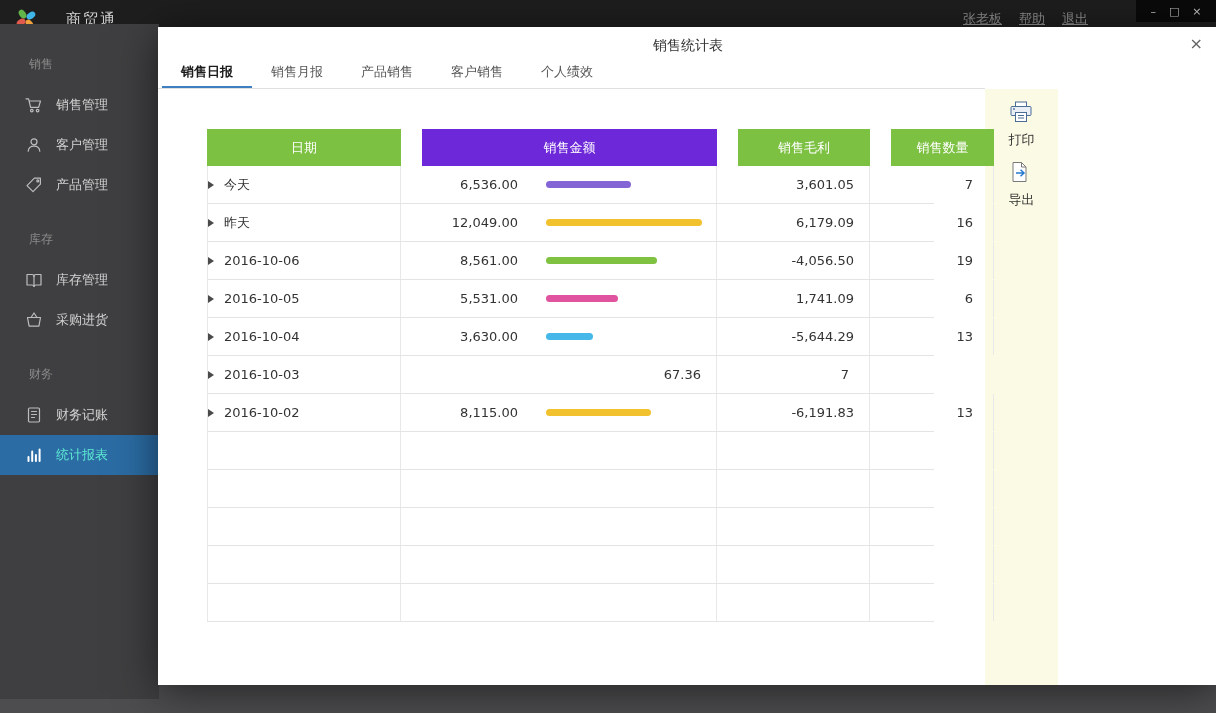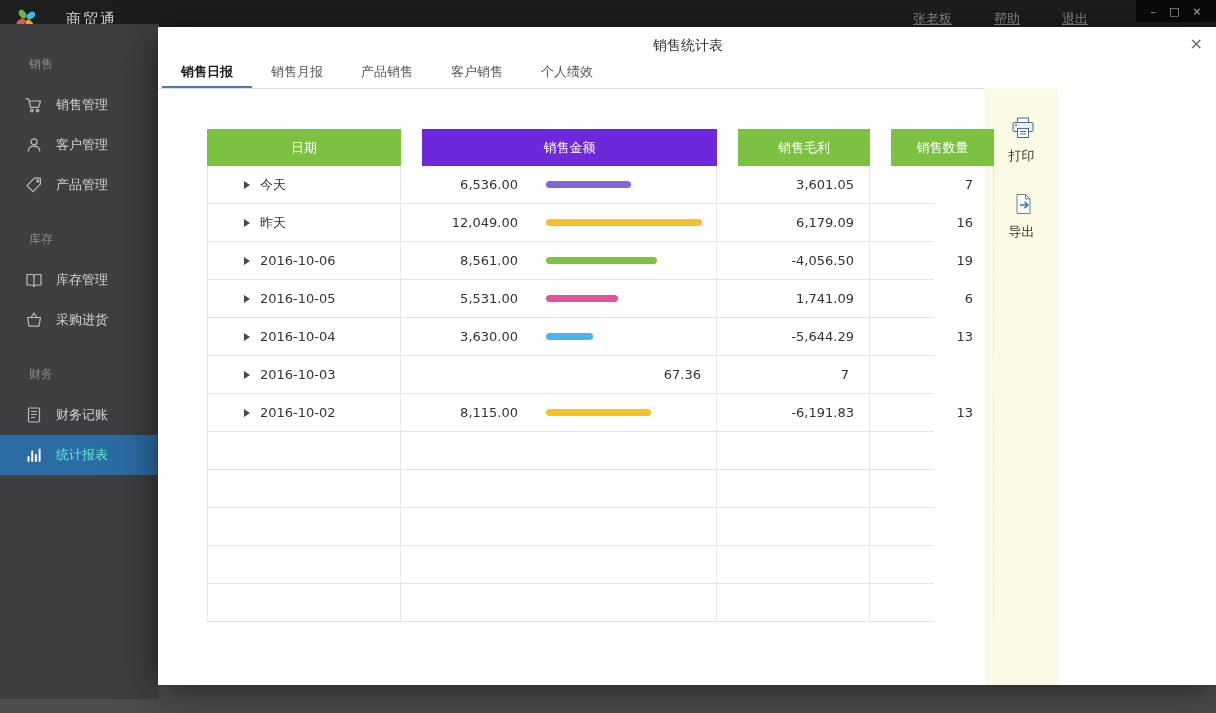--- a/index.html
+++ b/index.html
@@ -7,21 +7,21 @@
   body {
     position:relative; overflow:hidden;
     background:#4d4d4f;
     font-family:"DejaVu Sans","Liberation Sans",sans-serif;
   }
 
   
   .titlebar { position:absolute; top:0; left:0; width:1216px; height:38px; background:#1e1e1e; display:flex; align-items:center; z-index:1; }
   .logo { margin-left:14px; width:24px; height:24px; display:inline-flex; }
   .app-title { color:#cfcfcf; font-size:15px; margin-left:28px; letter-spacing:2px; }
-  .titlebar-links { margin-left:auto; margin-right:128px; display:flex; gap:42px; }
+  .titlebar-links { margin-left:auto; margin-right:128px; display:flex; gap:17px; }
   .tlink { color:#8f8f8f; font-size:13px; text-decoration:underline; cursor:pointer; white-space:nowrap; }
   .win-controls { position:absolute; top:0; right:0; width:80px; height:22px; background:#0a0a0a; display:flex; align-items:center; justify-content:center; gap:13px; z-index:2; }
   .wc { color:#c0c0c0; font-size:11px; line-height:1; cursor:pointer; }
 
   
   .sidebar { position:absolute; left:0; top:24px; width:159px; height:675px; background:#3f3f41; z-index:1; }
   .sb-label { color:#8a8a8a; font-size:12px; padding:26px 0 12px 29px; }
   .sb-section.first .sb-label { padding-top:32px; }
   .sb-item { height:40px; display:flex; align-items:center; padding-left:25px; gap:13px; color:#d2d2d2; font-size:13px; cursor:pointer; }
   .sb-item.active { background:#2b6ca4; color:#5eead4; }
@@ -33,34 +33,34 @@
   .modal { position:absolute; left:158px; top:27px; width:1060px; height:658px; background:#ffffff; box-shadow:0 6px 40px rgba(0,0,0,.55); z-index:3; }
   .modal-header { height:30px; position:relative; }
   .modal-title { display:block; text-align:center; line-height:36px; font-size:14px; color:#333; }
   .modal-close { position:absolute; top:9px; right:15px; font-size:16px; color:#666; cursor:pointer; line-height:1; }
 
   .tabs { position:absolute; left:0; top:30px; width:827px; height:32px; display:flex; padding-left:4px; border-bottom:1px solid #e0e0e0; background:#fff; }
   .tab { width:90px; text-align:center; line-height:30px; font-size:13px; color:#555; cursor:pointer; }
   .tab.active { color:#1a1a1a; font-weight:bold; border-bottom:2px solid #3d7fc1; }
 
   .side-panel { position:absolute; left:827px; top:62px; width:73px; height:596px; background:#fbfae4; display:flex; flex-direction:column; align-items:center; }
-  .action { margin-top:28px; display:flex; flex-direction:column; align-items:flex-end; gap:4px; cursor:pointer; }
+  .action { margin-top:12px; display:flex; flex-direction:column; align-items:flex-start; gap:4px; cursor:pointer; }
   .action-label { font-size:13px; color:#333; }
 
   
   .table { position:absolute; left:49px; top:102px; width:727px; }
   .t-head, .t-row { display:grid; grid-template-columns:194px 296px 133px 104px;gap:20px; }
   .t-head { height:37px; }
   .t-head .c { background:#7cc142; color:#fff; font-size:13px; display:flex; align-items:center; justify-content:center; }
   .t-head .c + .c { border-left:1px solid #ffffff; }
   .t-row { height:38px; border-bottom:1px solid #e4e4e4; cursor:pointer; }
   .t-row.empty { cursor:default; }
   .t-row .c { border-right:1px solid #e8e8e8; display:flex; align-items:center; font-size:13px; color:#333; }
   .t-row .c:first-child { border-left:1px solid #e8e8e8; }
-  .c.date { padding-left:36px; gap:10px;text-align:center; }
+  .c.date { gap:10px;text-align:center; }
   .tri { width:0; height:0; border-left:6px solid #4a4a4a; border-top:4px solid transparent; border-bottom:4px solid transparent; flex:none; }
   .amount-num { width:97px; text-align:right; }
   .bar { height:7px; border-radius:4px; margin-left:28px; flex:none; }
   .c.profit { justify-content:flex-end; padding-right:15px; }
   .c.qty { justify-content:flex-end; padding-right:20px; }
 </style>
 </head>
 <body>
 
 <div class="titlebar">

